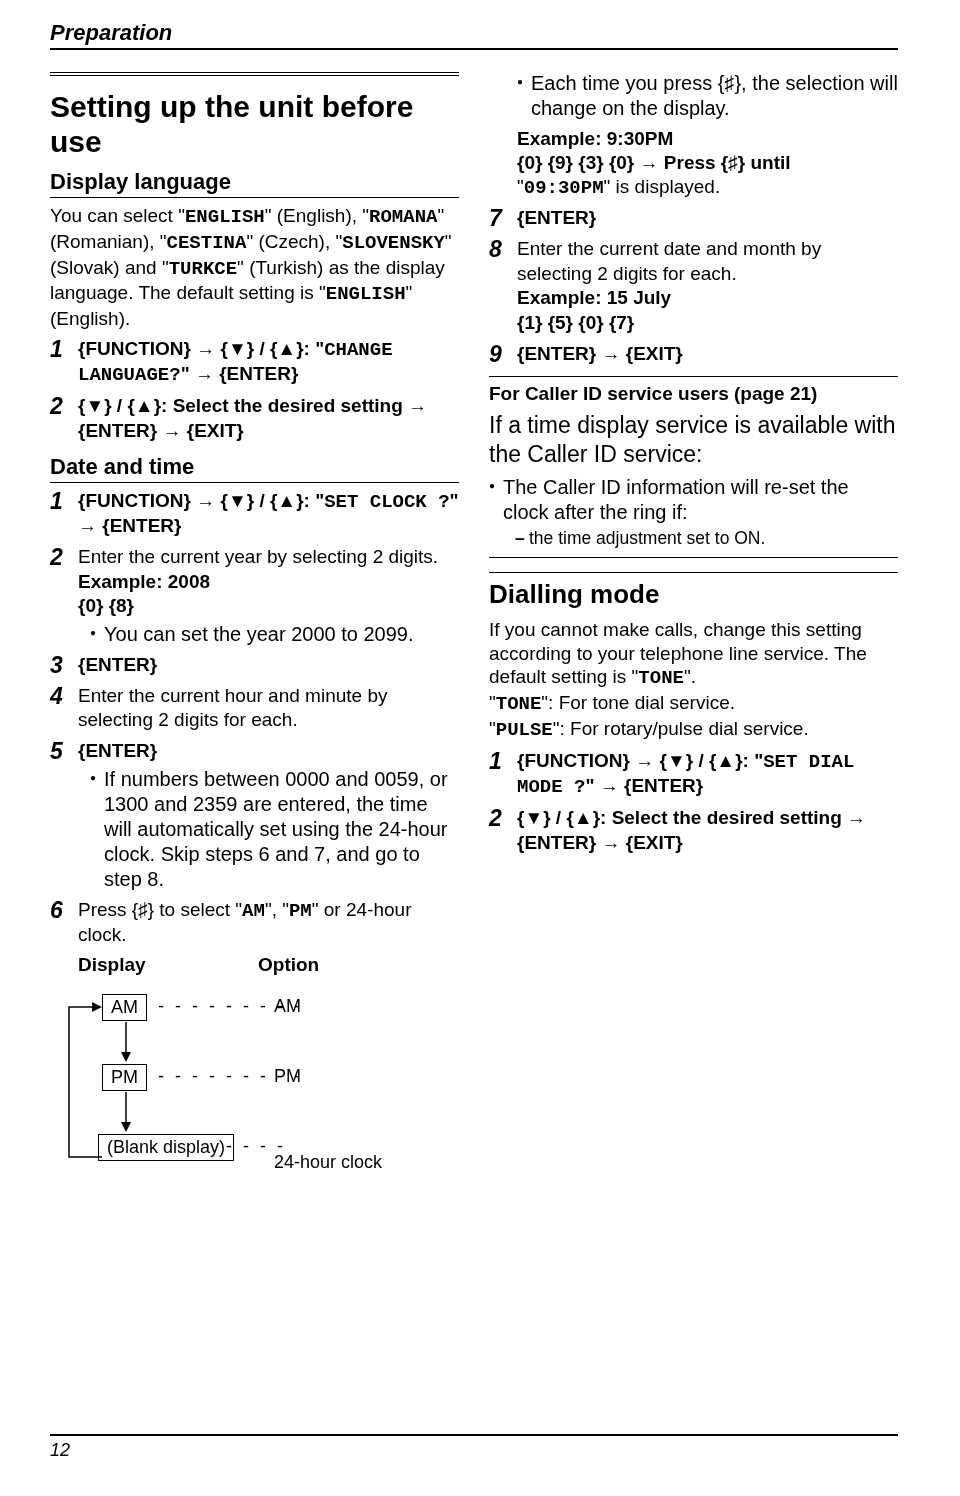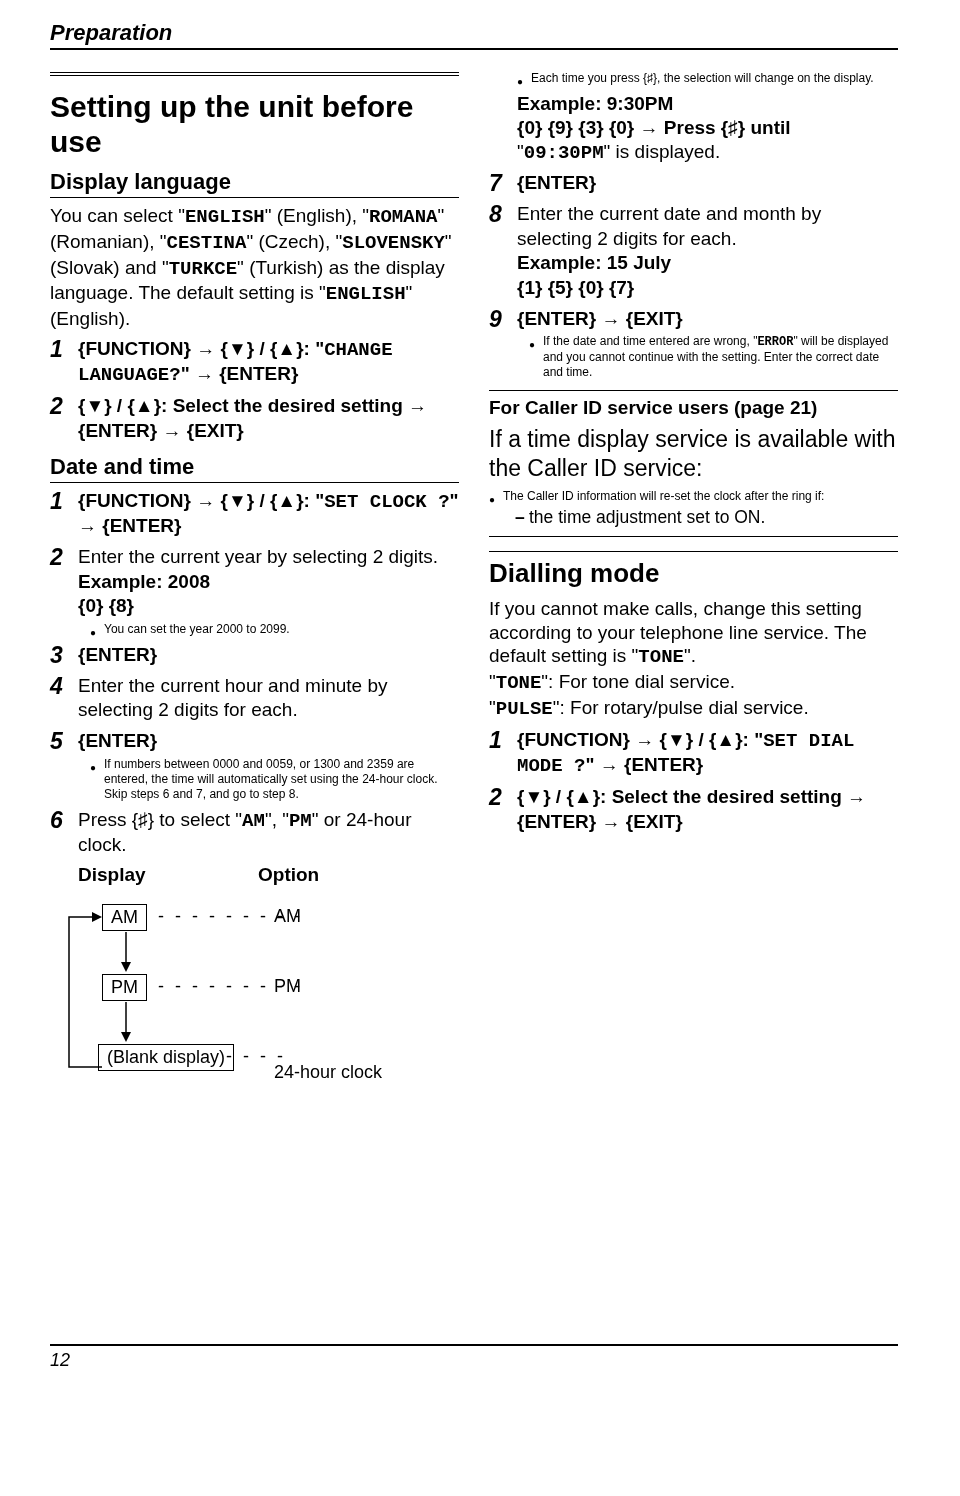--- a/index.html
+++ b/index.html
@@ -76,21 +76,21 @@
   }
   ol.steps > li > .num {
     position: absolute;
     left: 0;
     top: -2px;
     font-weight: bold;
     font-style: italic;
     font-size: 23px;
   }
   .bullet-note {
-    font-size: 12px;
+    font-size: 20px;
     margin: 3px 0 3px 12px;
     position: relative;
     padding-left: 14px;
     line-height: 1.25;
   }
   .bullet-note:before {
     content: "●";
     font-size: 10px;
     position: absolute;
     left: 0;
@@ -254,23 +254,20 @@
         <li><span class="num">7</span>
           <span class="key">{ENTER}</span>
         </li>
         <li><span class="num">8</span>
           <span>Enter the current date and month by selecting 2 digits for each.</span><br>
           <span class="key">Example: 15 July</span><br>
           <span class="key">{1} {5} {0} {7}</span>
         </li>
         <li><span class="num">9</span>
           <span class="key">{ENTER} → {EXIT}</span>
-          <div class="bullet-note">
-            <span>If the date and time entered are wrong, "</span><span class="mono">ERROR</span><span>" will be displayed and you cannot continue with the setting. Enter the correct date and time.</span>
-          </div>
         </li>
       </ol>
 
       <div class="callout">
         <div class="title">For Caller ID service users (page 21)</div>
         <p>If a time display service is available with the Caller ID service:</p>
         <div class="bullet-note" style="margin-left:0;">The Caller ID information will re-set the clock after the ring if:</div>
         <div class="dash-note">the time adjustment set to ON.</div>
       </div>
 

